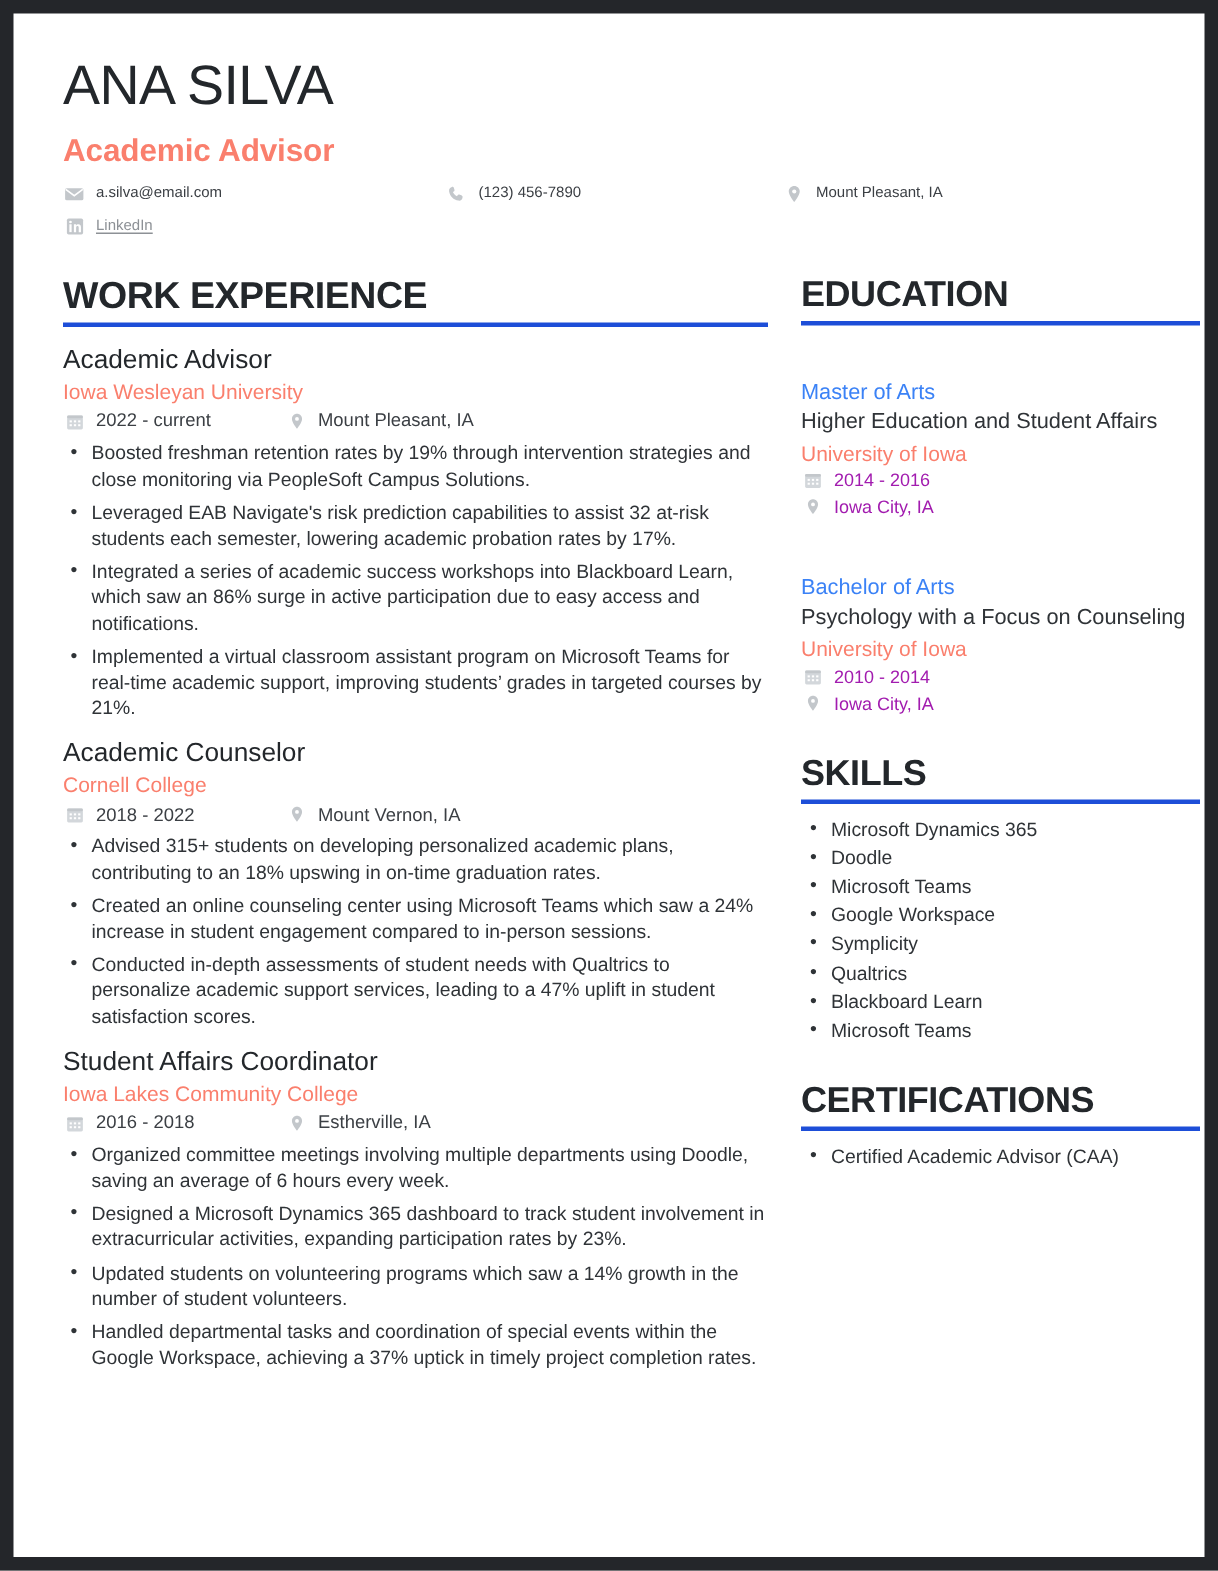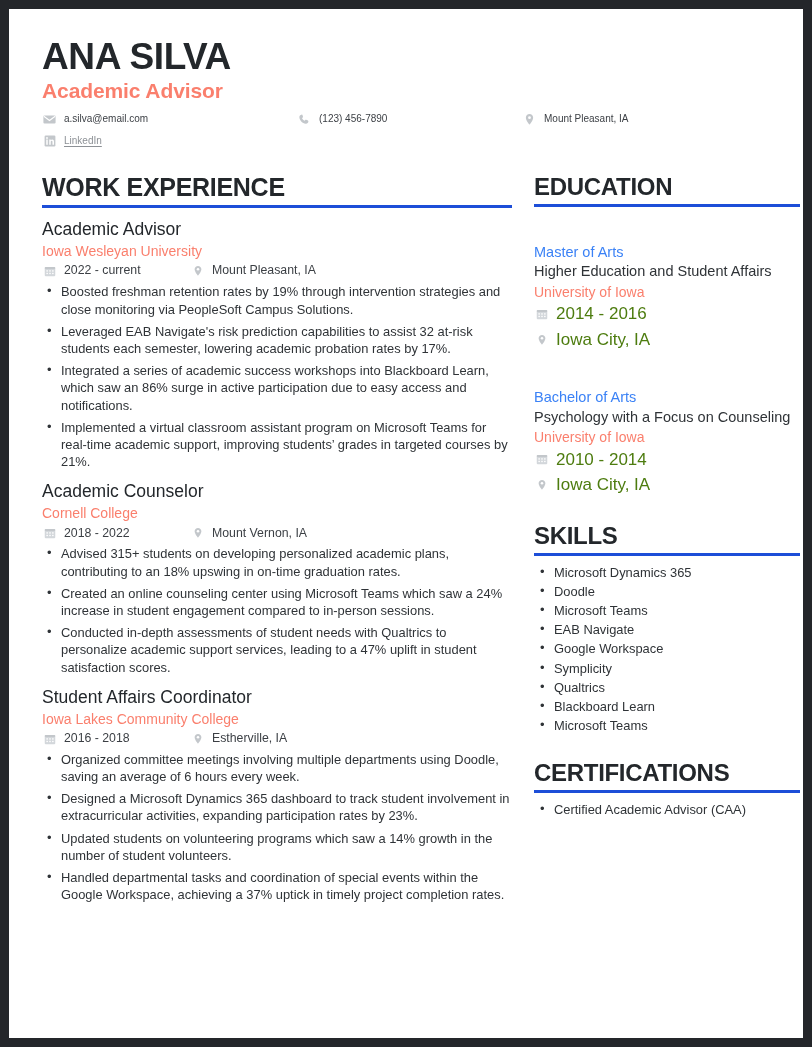--- a/index.html
+++ b/index.html
@@ -27,25 +27,25 @@
     height: 1029px;
     background: #ffffff;
     padding: 28px 30px 0 33px;
     overflow: hidden;
     position: relative;
   }
 
   
   .name {
     font-size: 37px;
-    font-weight: bold;
+    font-weight: normal;
     letter-spacing: -0.4px;
     color: #23272b;
     line-height: 1.06;
-    margin: 0 0 2px 0;
+    margin: 0 0 12px 0;
   }
   .role {
     font-size: 21px;
     font-weight: bold;
     color: #fa7f6d;
     letter-spacing: -0.1px;
     margin: 0 0 9px 0;
     line-height: 1.2;
   }
   .contact-row {
@@ -159,22 +159,22 @@
   }
   .edu-school {
     font-size: 14px;
     color: #fa7f6d;
     line-height: 1.35;
     margin-top: 1px;
   }
   .edu-meta {
     display: flex;
     align-items: center;
-    font-size: 17px;
-    color: #4d7c0f;
+    font-size: 12px;
+    color: #a21caf;
     line-height: 1.5;
   }
   .skills-head, .certs-head { margin-top: 25px; }
   ul.plain-list {
     list-style: none;
     margin: 7px 0 0 0;
     padding: 0;
   }
   ul.plain-list li {
     position: relative;
@@ -428,21 +428,20 @@
           </span>
           <span>Iowa City, IA</span>
         </div>
       </div>
 
       <div class="sec-head skills-head">SKILLS</div>
       <ul class="plain-list">
         <li>Microsoft Dynamics 365</li>
         <li>Doodle</li>
         <li>Microsoft Teams</li>
-        <li>EAB Navigate</li>
         <li>Google Workspace</li>
         <li>Symplicity</li>
         <li>Qualtrics</li>
         <li>Blackboard Learn</li>
         <li>Microsoft Teams</li>
       </ul>
 
       <div class="sec-head certs-head">CERTIFICATIONS</div>
       <ul class="plain-list">
         <li>Certified Academic Advisor (CAA)</li>

